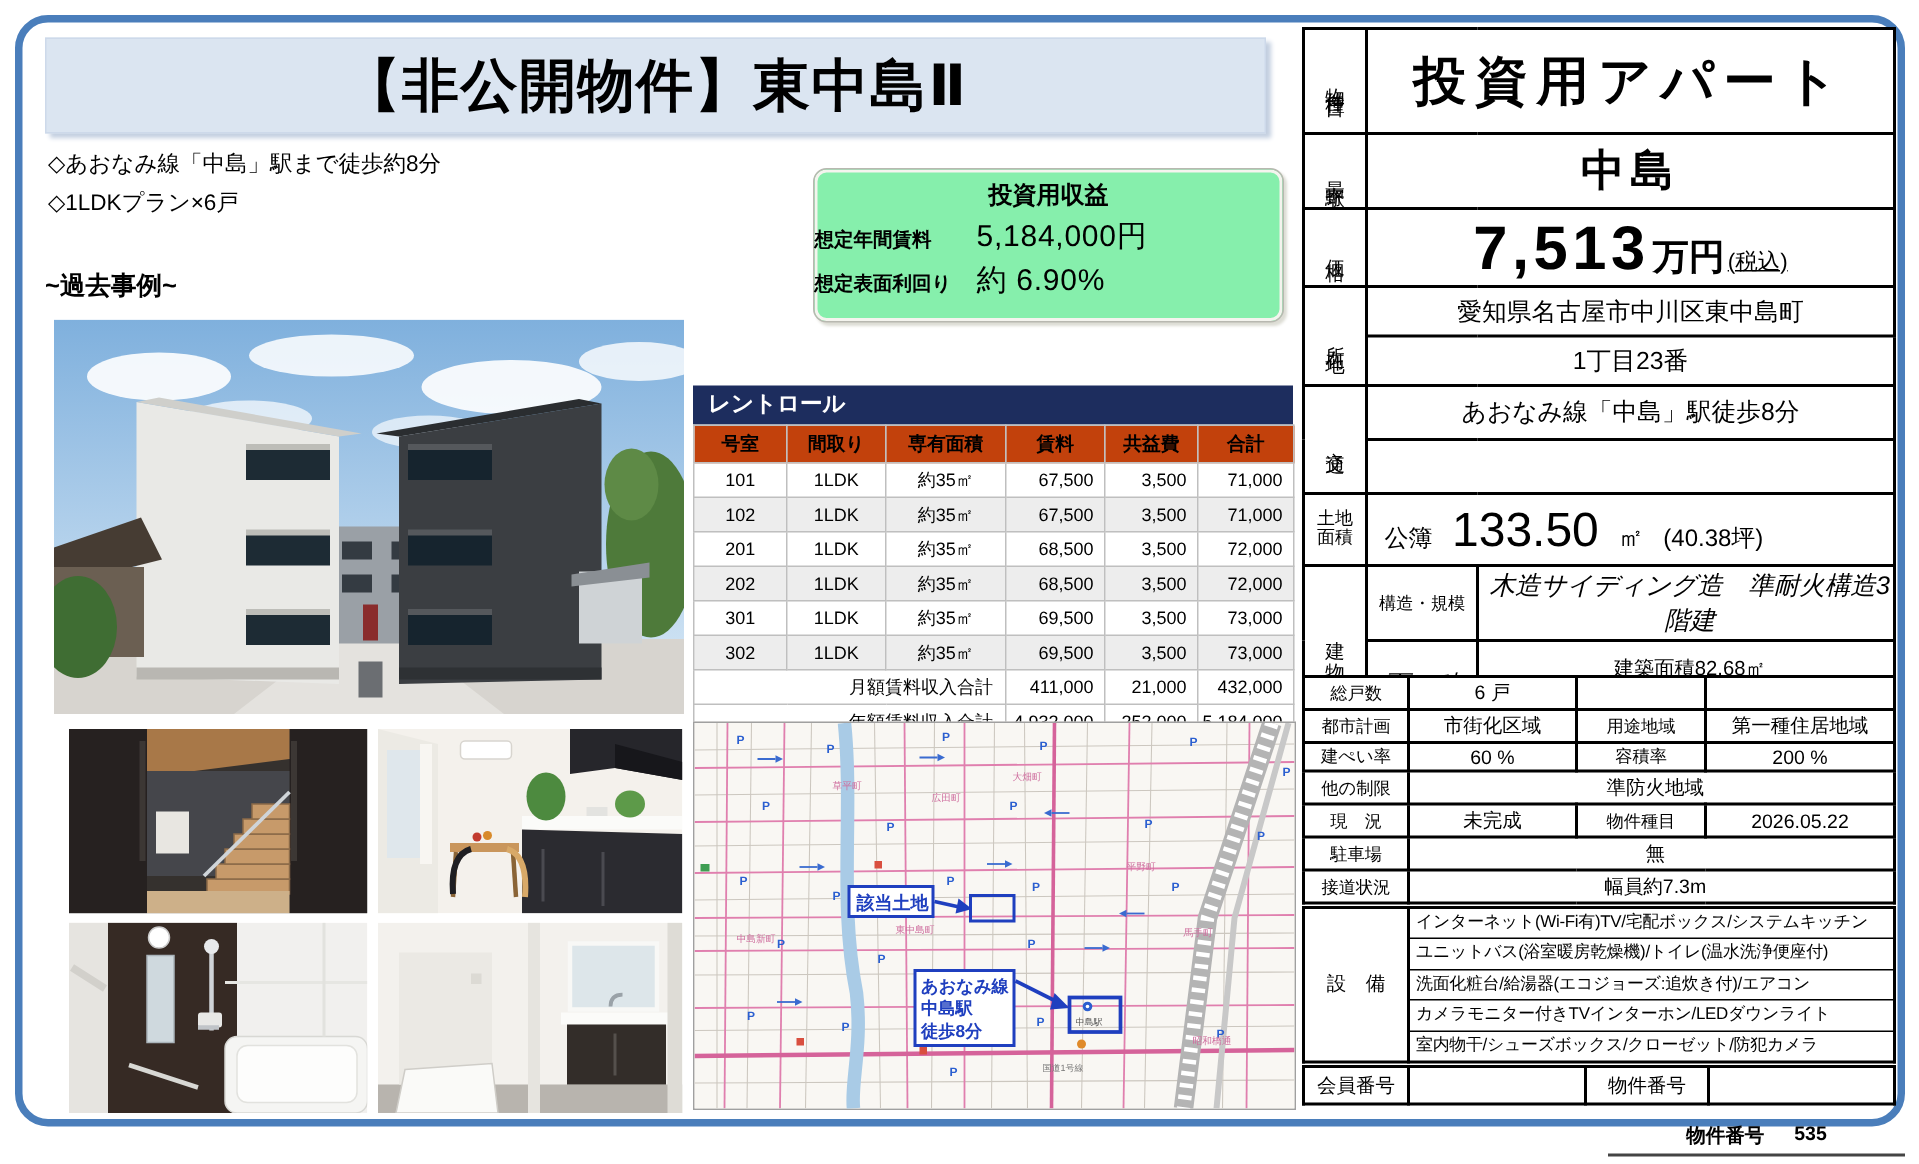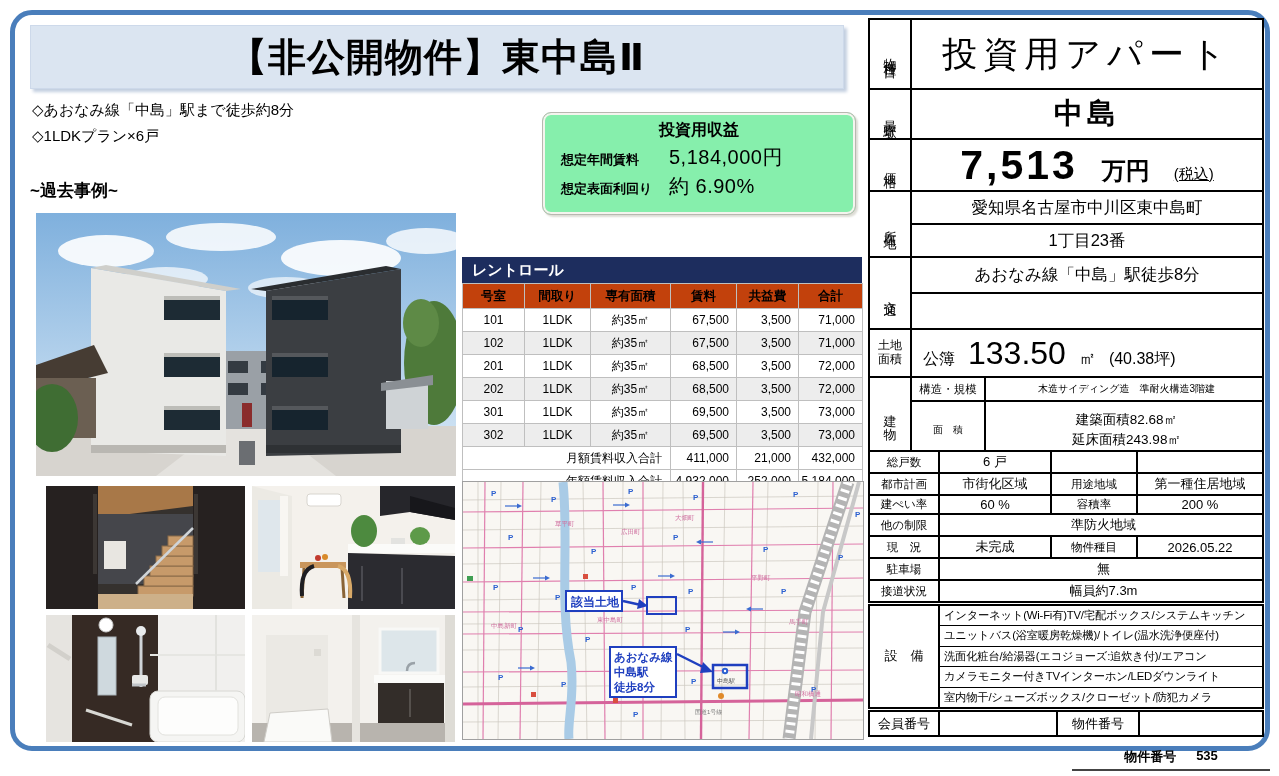--- a/index.html
+++ b/index.html
@@ -13,21 +13,21 @@
   .banner .t{font-size:38px;font-weight:bold;letter-spacing:1px;}
 
   .bullets{position:absolute;left:32px;top:97px;font-size:15px;line-height:26px;}
   .past{position:absolute;left:30px;top:179px;font-size:17px;font-weight:bold;}
 
   
   .income{position:absolute;left:542px;top:112px;width:314px;height:103px;background:#86efac;
           border:1px solid #b8b8b0;border-radius:9px;box-shadow:2px 2px 2px #ddddd5, inset 0 0 0 2px #f4f4ee;
           box-sizing:border-box;padding:7px 0 0 0;}
   .income .ttl{text-align:center;font-weight:bold;font-size:16px;margin-bottom:3px;}
-  .income .row{display:flex;align-items:baseline;padding-left:18px;margin-top:2px;}
+  .income .row{display:flex;align-items:baseline;margin-top:2px;}
   .income .lab{font-size:13px;font-weight:bold;width:108px;}
   .income .val{font-size:20px;letter-spacing:.5px;}
 
   
   .ph{position:absolute;overflow:hidden;}
   .ph svg{display:block;width:100%;height:100%;}
   .ph-main{left:36px;top:213px;width:420px;height:263px;}
   .ph-a{left:46px;top:486px;width:199px;height:123px;}
   .ph-b{left:252px;top:486px;width:203px;height:123px;}
   .ph-c{left:46px;top:615px;width:199px;height:127px;}
@@ -46,34 +46,34 @@
   
   .mapbox{position:absolute;left:462px;top:481px;width:400px;height:257px;border:1px solid #a0a0a0;background:#f9f7f3;}
   .mapbox svg{display:block;width:100%;height:100%;}
 
   
   .dt{border-collapse:collapse;table-layout:fixed;position:absolute;left:868px;width:394px;background:#fff;}
   .dt td{border:2px solid #000;text-align:center;overflow:hidden;}
   .vlab{writing-mode:vertical-rl;text-orientation:upright;font-size:13px;line-height:1;margin:0 auto;letter-spacing:3px;}
   .vlab.sp{letter-spacing:14px;}
   .wraplab{display:inline-block;width:28px;font-size:12px;line-height:1.15;font-weight:normal;}
-  .big{font-size:35px;font-weight:normal;letter-spacing:6px;}
+  .big{font-size:35px;font-weight:bold;letter-spacing:6px;}
   .med{font-size:29px;font-weight:bold;letter-spacing:4px;}
-  .priceflex{display:flex;align-items:baseline;justify-content:center;gap:24px;}
+  .priceflex{display:flex;align-items:baseline;justify-content:center;gap:2px;}
   .pv{font-size:41px;font-weight:bold;letter-spacing:3px;}
   .pu{font-size:24px;font-weight:bold;}
   .pt{font-size:15px;text-decoration:underline;}
   .line16{font-size:16.5px;}
   .landflex{display:flex;align-items:baseline;gap:13px;padding-left:10px;}
   .lreg{font-size:16px;}
   .lval{font-size:32px;}
   .lunit{font-size:17px;}
   .ltsu{font-size:16px;}
   .slab{font-size:11.5px;}
-  .sval{font-size:10px;}
+  .sval{font-size:17px;font-style:italic;}
   .left{text-align:left;padding-left:6px;}
   .b2lines{font-size:13.5px;text-align:left;padding-left:6px;line-height:1.5;}
   .eq-line{height:19.4px;line-height:19.4px;border-bottom:1.5px solid #000;font-size:11.3px;text-align:left;padding-left:4px;white-space:nowrap;letter-spacing:-.2px;}
   .eq-line:last-child{border-bottom:none;}
 
   .footer{position:absolute;left:1072px;top:748px;width:198px;display:flex;justify-content:center;gap:20px;
           font-size:13px;font-weight:bold;border-bottom:2px solid #444;padding-bottom:3px;}
 </style>
 </head>
 <body>

